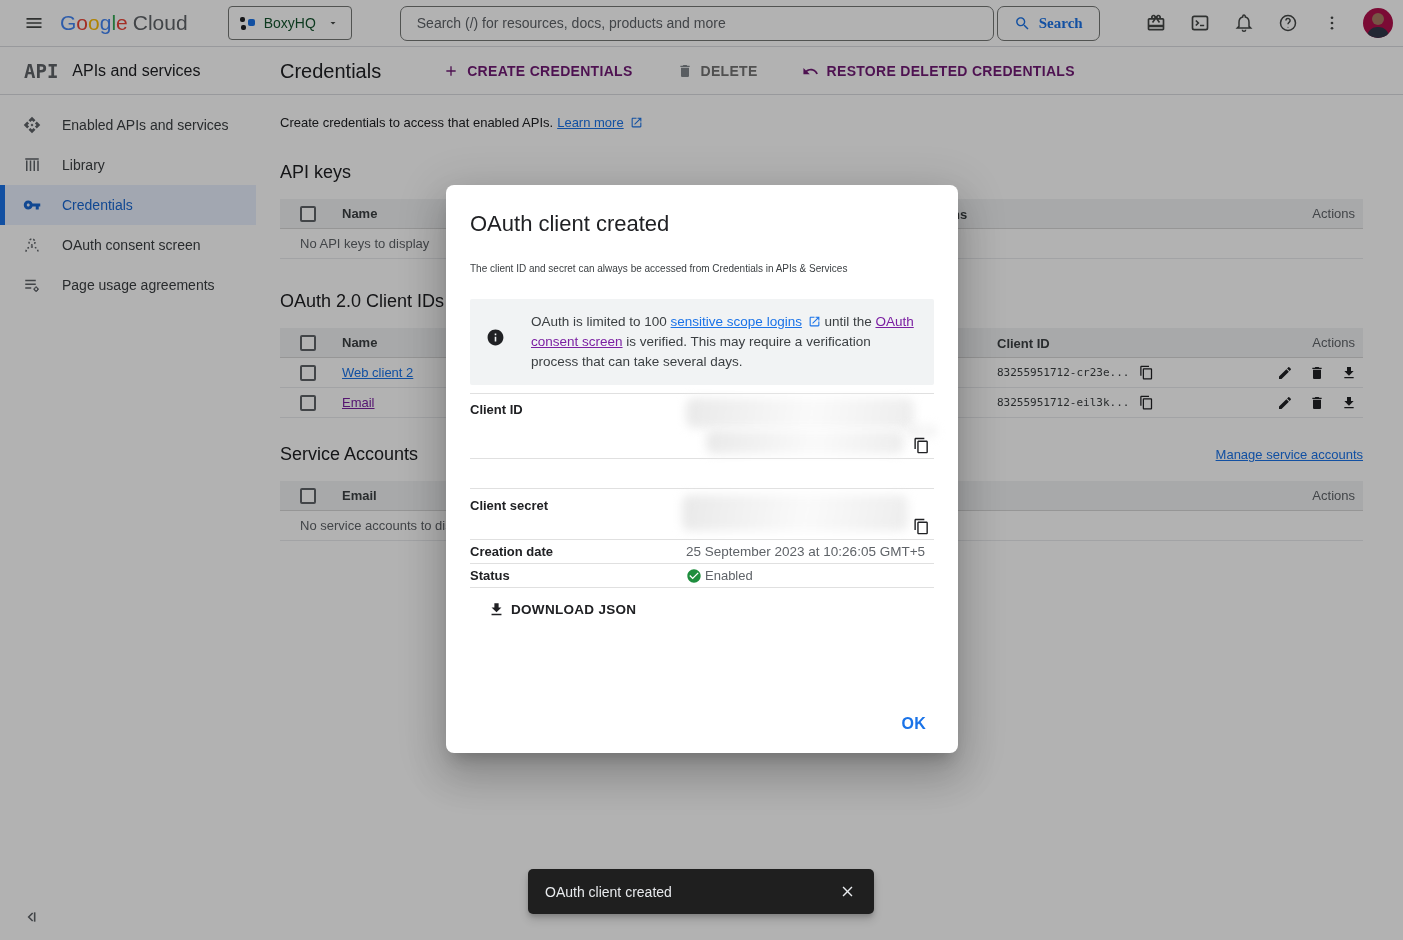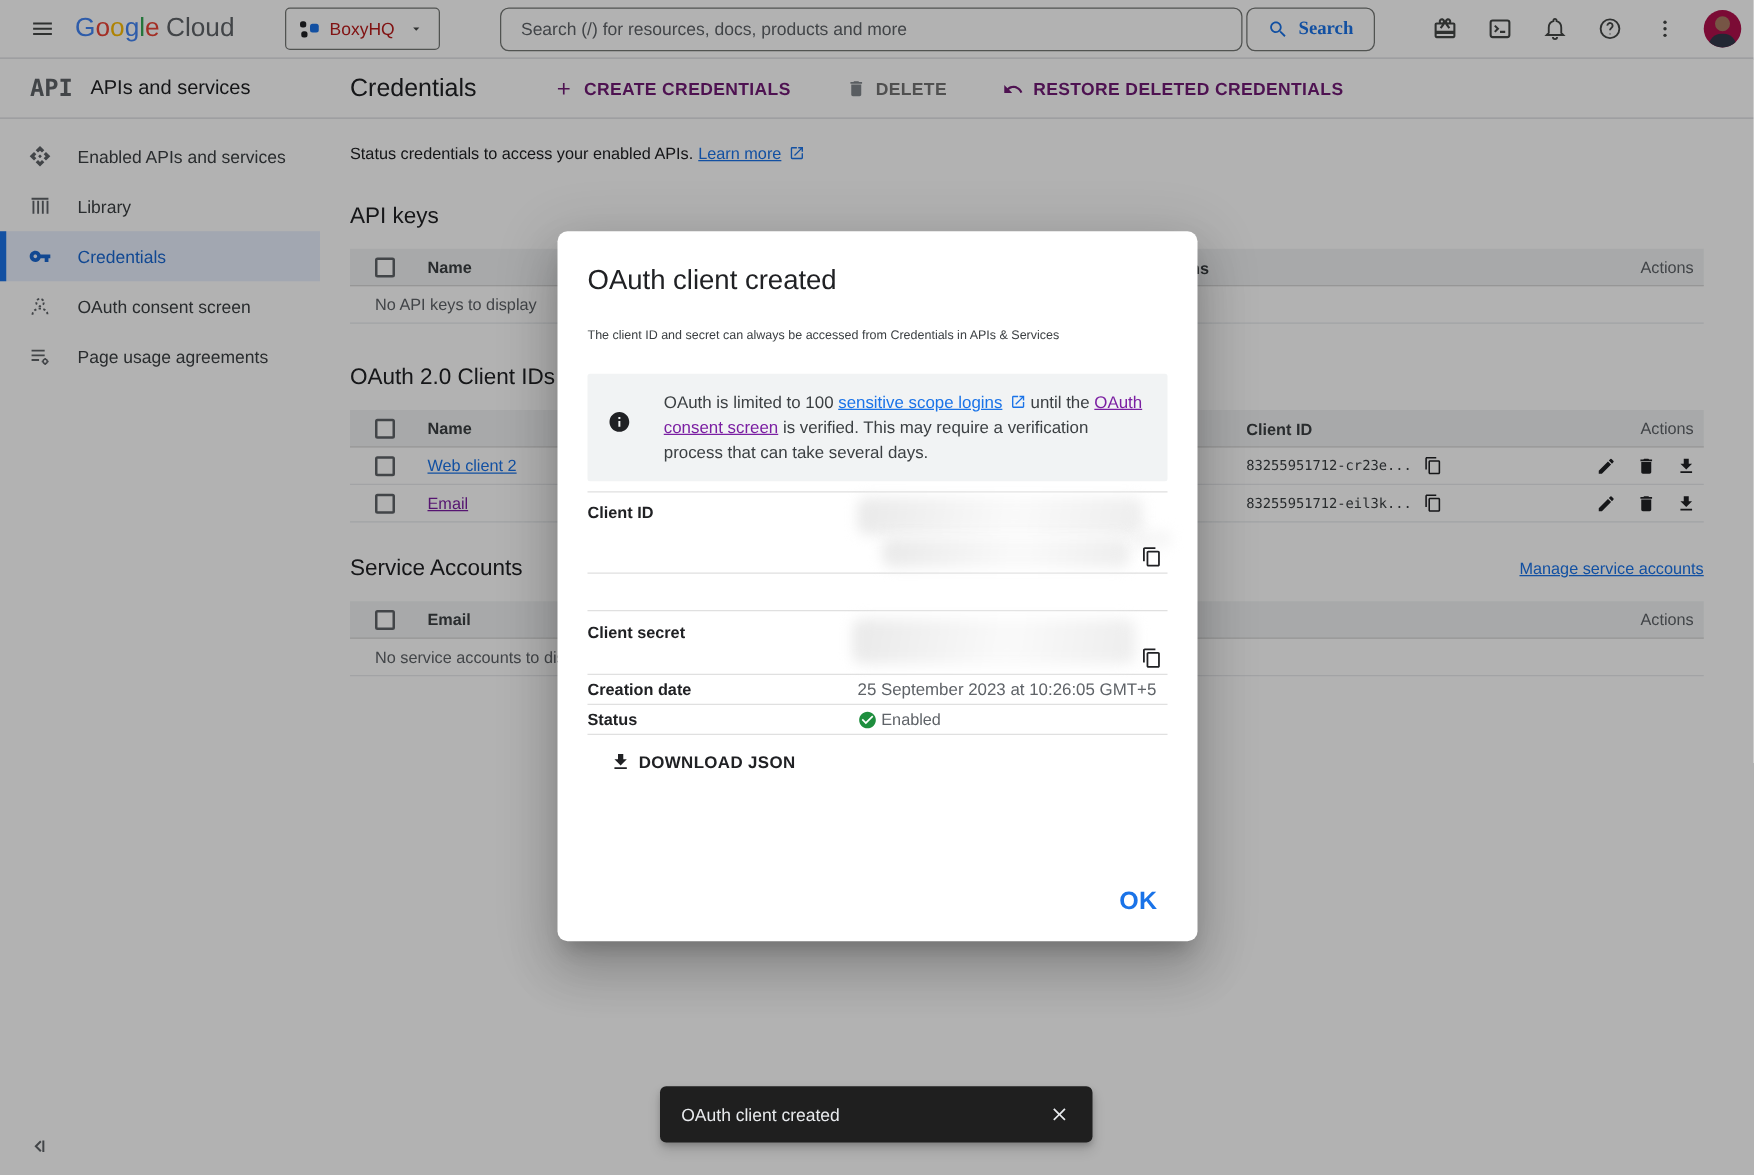--- a/index.html
+++ b/index.html
@@ -25,21 +25,21 @@
   .project-pill {
     margin-left:40px; height:34px; min-width:122px; padding:0 12px 0 10px;
     border:1px solid #747775; border-radius:4px;
     display:flex; align-items:center; gap:9px; cursor:pointer; background:#fff;
   }
   .proj-logo { position:relative; width:16px; height:16px; }
   .proj-logo i { position:absolute; border-radius:2px; }
   .proj-logo .d1 { width:5px; height:5px; background:#202124; left:1px; top:2px; }
   .proj-logo .d2 { width:7px; height:7px; background:#1a73e8; right:0; top:4px; }
   .proj-logo .d3 { width:5px; height:5px; background:#202124; left:2px; bottom:1px; }
-  .project-name { font-size:14px; color:#b91c1c; }
+  .project-name { font-size:14px; color:#14532d; }
   .caret { color:#444746; margin-left:2px; }
   .search-wrap { margin-left:48px; display:flex; align-items:center; gap:3px; }
   .search-input {
     width:594px; height:35px; border:1px solid #747775; border-radius:7px;
     padding:0 16px; font-size:14px; color:#202124; background:#fff; outline:none;
     font-family:inherit;
   }
   .search-input::placeholder { color:#5f6368; }
   .search-btn {
     height:35px; padding:0 16px; border:1px solid #747775; border-radius:7px;
@@ -159,21 +159,21 @@
   .blob-s { left:212px; top:6px; width:226px; height:36px; }
   .copy-abs { position:absolute; right:4px; bottom:4px; color:#202124; cursor:pointer; }
   .status-val { display:flex; align-items:center; gap:3px; color:#5f6368; }
   .status-val .ok-ic { color:#1e8e3e; }
   .download-btn {
     margin-top:9px; margin-left:12px; display:inline-flex; align-items:center; gap:6px;
     font-size:13.5px; font-weight:700; letter-spacing:.3px; color:#202124;
     background:none; border:none; cursor:pointer; font-family:inherit; padding:4px 6px;
   }
   .ok-btn {
-    position:absolute; right:16px; bottom:12px; color:#1a73e8; font-size:20px; font-weight:700;
+    position:absolute; right:16px; bottom:12px; color:#1a73e8; font-size:16px; font-weight:700;
     letter-spacing:.3px; background:none; border:none; cursor:pointer; font-family:inherit;
     padding:8px 16px;
   }
 
   
   .snackbar {
     position:absolute; left:528px; top:869px; width:346px; height:45px;
     background:#1f1f1f; border-radius:5px; z-index:30;
     display:flex; align-items:center; justify-content:space-between; padding:0 14px 0 17px;
     box-shadow:0 3px 5px -1px rgba(0,0,0,.2), 0 6px 10px 0 rgba(0,0,0,.14);
@@ -344,21 +344,21 @@
         <svg class="ic" width="17" height="17" viewBox="0 0 24 24">
             <path d="M12.5 8c-2.65 0-5.05.99-6.9 2.6L2 7v9h9l-3.62-3.62c1.39-1.16 3.16-1.88 5.12-1.88 3.54 0 6.55 2.31 7.6 5.5l2.37-.78C21.08 11.03 17.15 8 12.5 8z"></path>
           </svg>
       </span>
       <span>RESTORE DELETED CREDENTIALS</span>
     </button>
   </div>
 
   <div class="content">
     <div class="intro-line">
-      <span>Status credentials to access your enabled APIs.</span>
+      <span>Create credentials to access that enabled APIs.</span>
       <span class="link">Learn more</span>
       <span class="ext-ic">
         <svg class="ic" width="13" height="13" viewBox="0 0 24 24">
             <path d="M19 19H5V5h7V3H5c-1.11 0-2 .9-2 2v14c0 1.1.89 2 2 2h14c1.1 0 2-.9 2-2v-7h-2v7zM14 3v2h3.59l-9.83 9.83 1.41 1.41L19 6.41V10h2V3h-7z"></path>
           </svg>
       </span>
     </div>
 
     <div class="section-heading">API keys</div>
     <div class="table">

